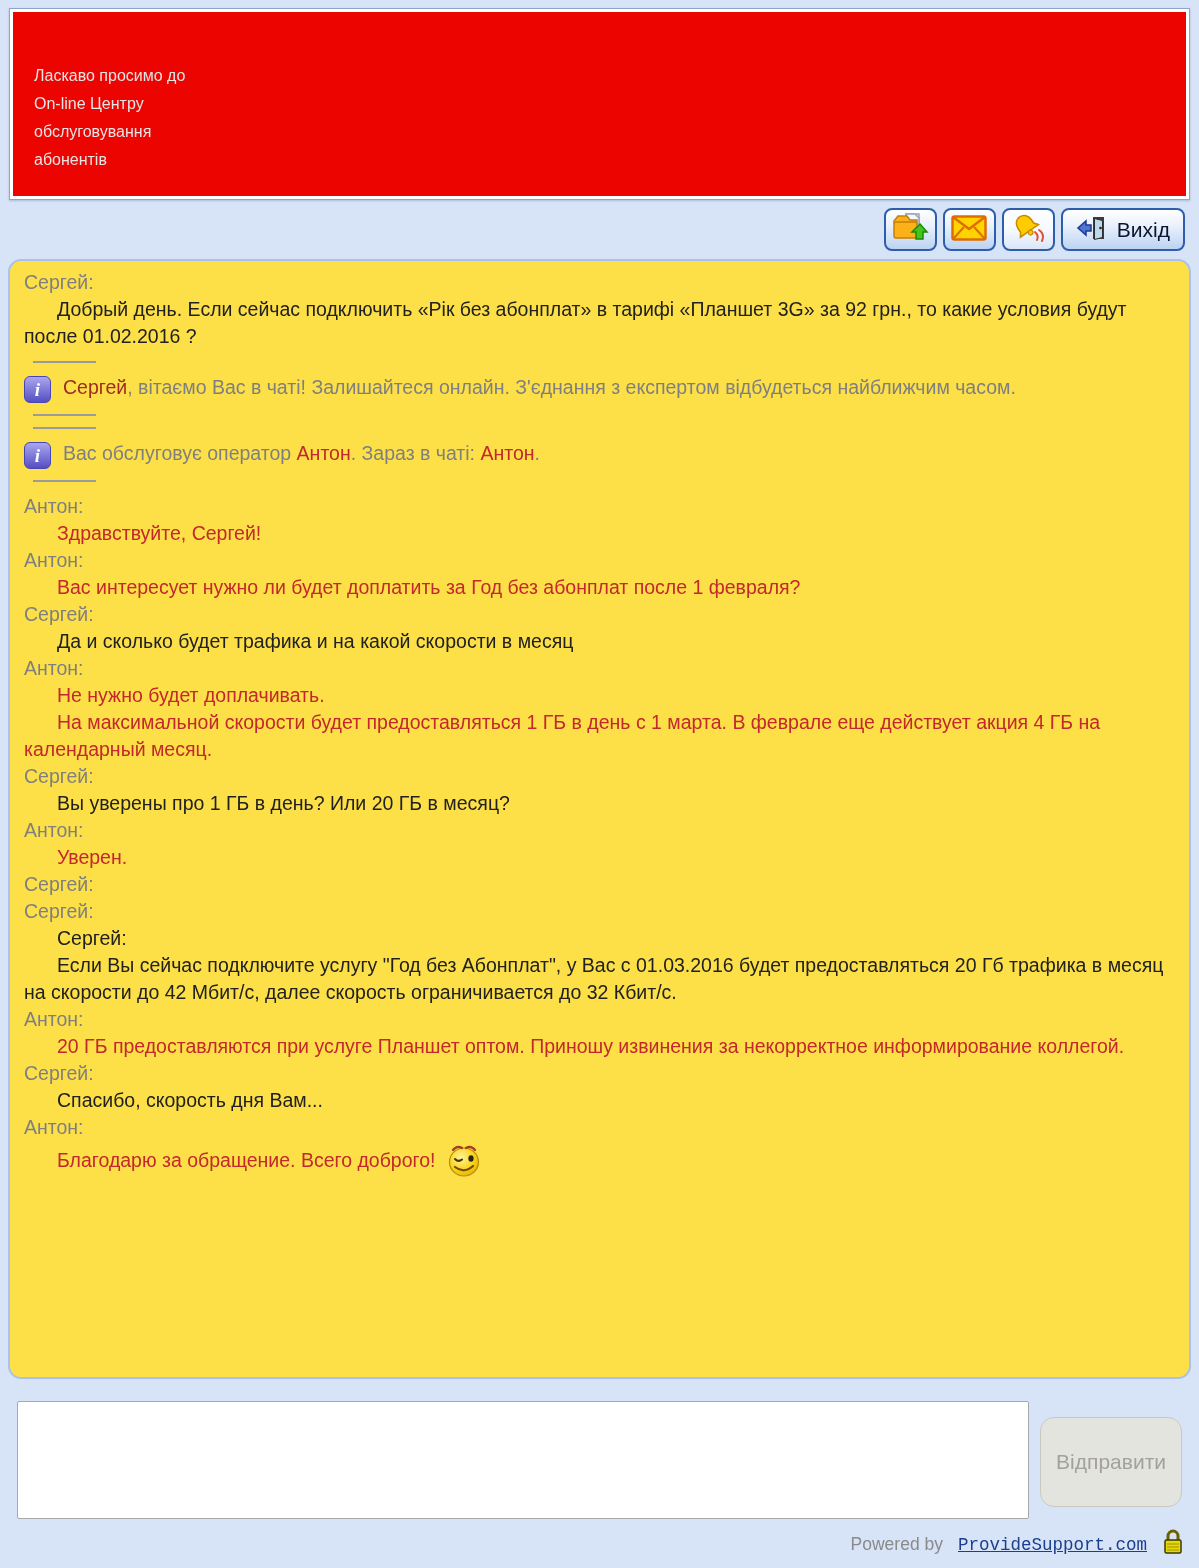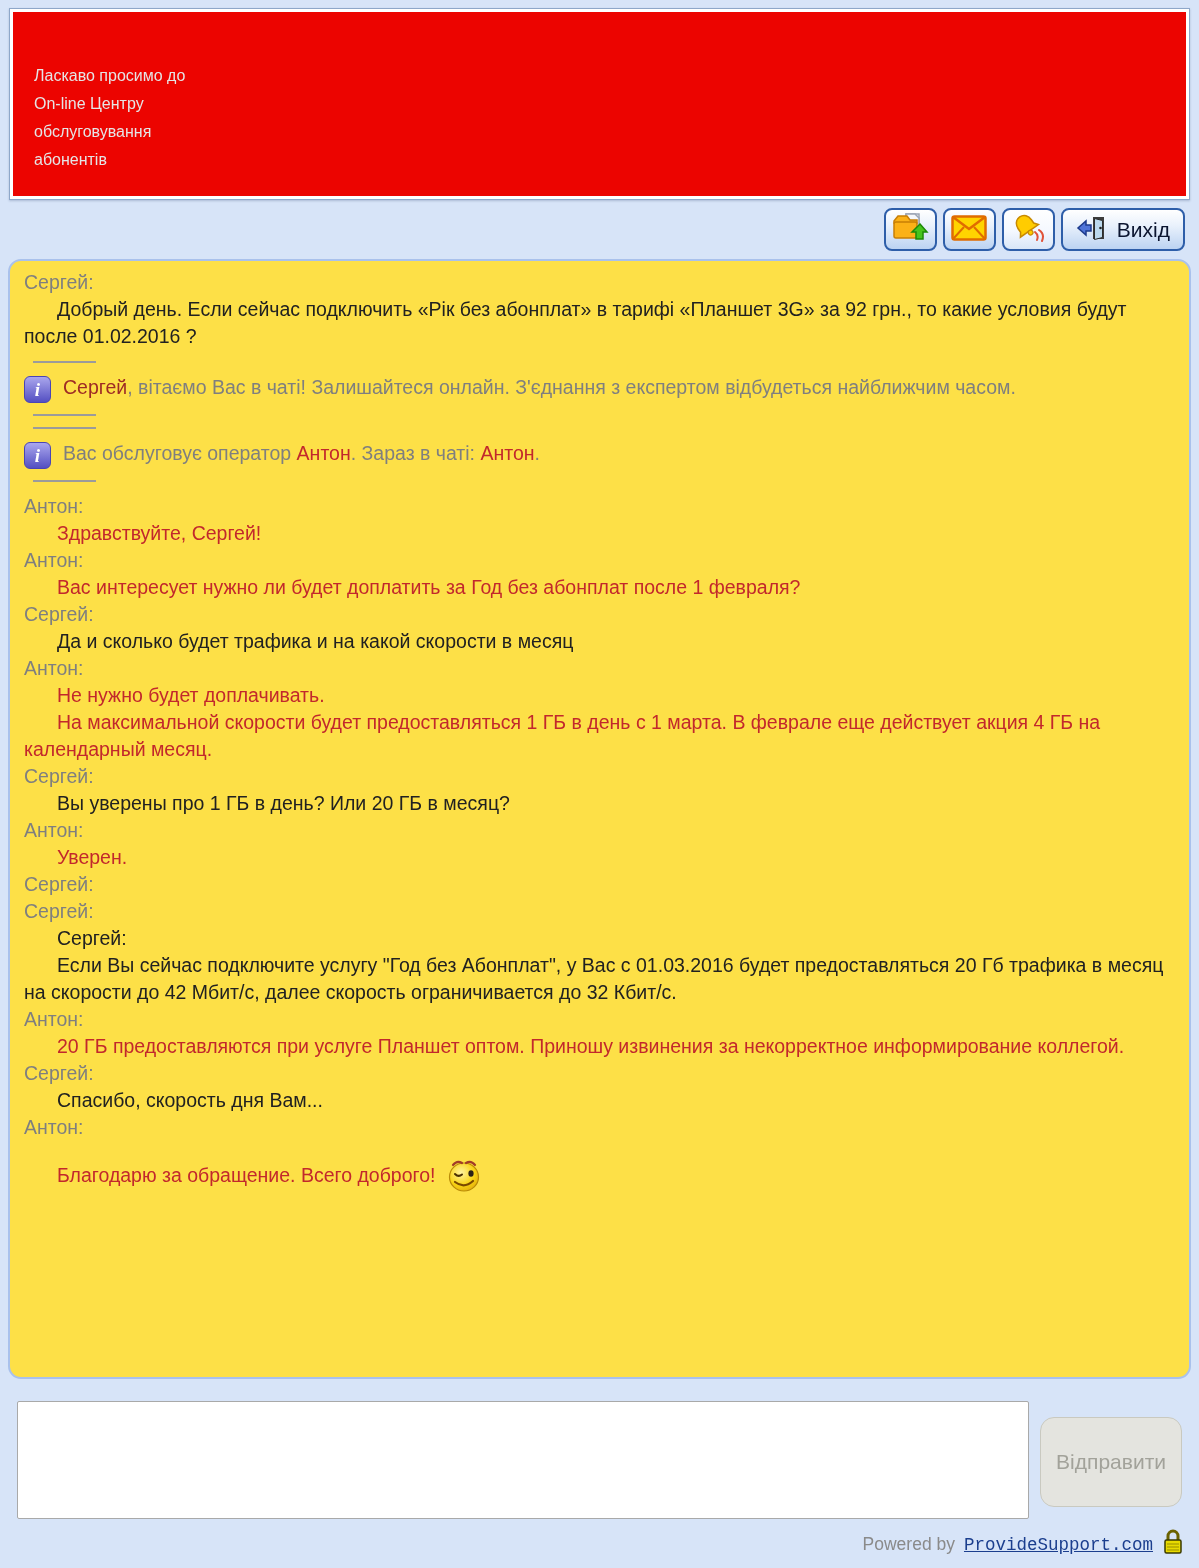--- a/index.html
+++ b/index.html
@@ -57,21 +57,21 @@
     height:1120px;
     padding:8px 14px;
     overflow:hidden;
     font-size:19.5px;
     line-height:27px;
   }
   .msg-label { color:#7f7f7f; }
   .para { margin:0; text-indent:33px; }
   .para.visitor { color:#212121; }
   .para.operator { color:#c2282c; }
-  .para.gap-top { margin-top:15px; }
+  .para.gap-top { }
   .divider {
     width:63px; height:0;
     border-top:2px solid #9b9b9b;
     margin:11px 0 11px 9px;
   }
   .sysmsg { display:flex; gap:12px; margin:3px 0; }
   .info-icon {
     flex:0 0 27px; width:27px; height:27px; margin-top:2px;
     border-radius:6px;
     background:linear-gradient(#aaa7ed, #544fc2);
@@ -99,21 +99,21 @@
     width:142px; height:90px;
     background:#e4e4df;
     border:1px solid #c9c9c0; border-radius:14px;
     color:#a2a29a; font-size:21px;
     font-family:"Liberation Sans", sans-serif;
   }
 
   
   .footer {
     display:flex; justify-content:flex-end; align-items:center;
-    gap:9px; margin:9px 15px 0 0;
+    gap:15px; margin:9px 15px 0 0;
     color:#8a8a8a; font-size:17.5px;
   }
   .footer a { color:#1b3e8e; text-decoration:underline; cursor:pointer;font-family:Liberation Mono, monospace; }
 </style>
 </head>
 <body>
 
 <div class="page">
 
   <div class="banner-wrap">

